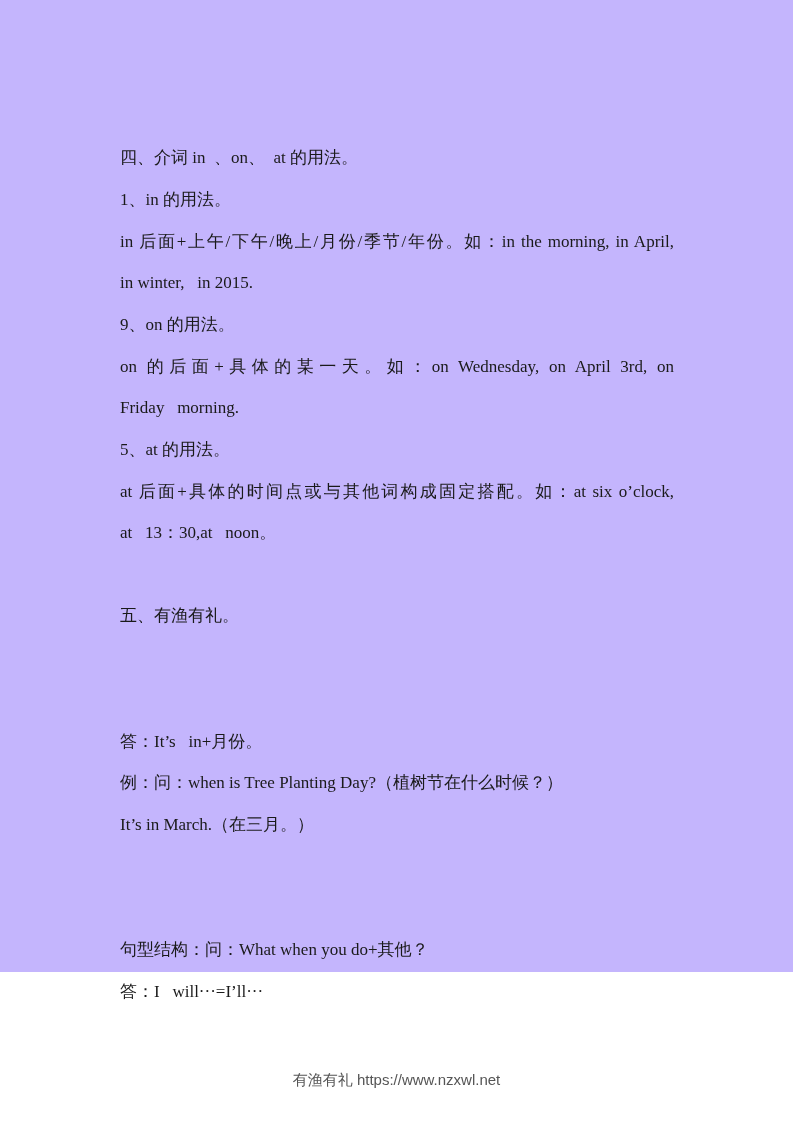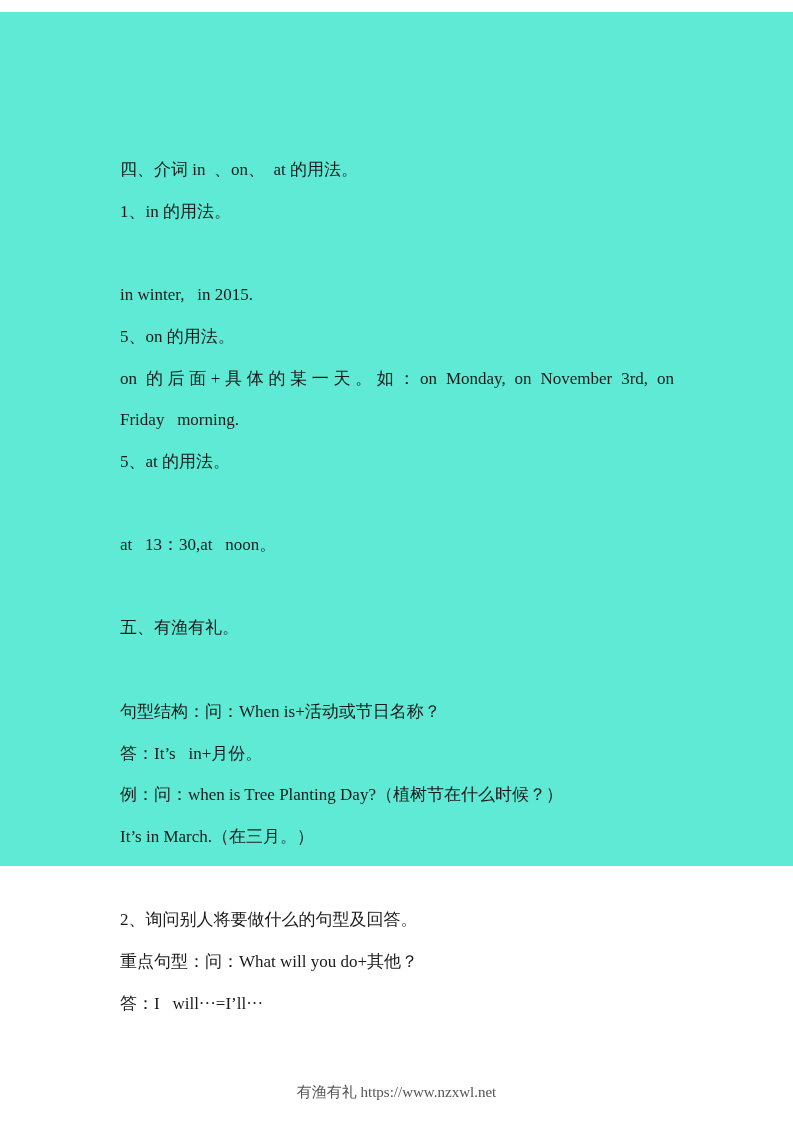--- a/index.html
+++ b/index.html
@@ -1,19 +1,19 @@
 <!DOCTYPE html>
 <html><head>
   <meta charset="utf-8">
   <style>
     html, body { margin: 0; padding: 0; background: #ffffff; }
     body { width: 793px; height: 1122px; position: relative; overflow: hidden; }
     .page {
-      position: absolute; left: 0; top: 12px; width: 793px; height: 854px;
-      background: #5eead4;
+      position: absolute; left: 0; top: 0; width: 793px; height: 972px;
+      background: #c4b5fd;
       font-family: "Liberation Serif", "DejaVu Serif", serif;
       color: #1a1a1a;
       font-size: 17px;
     }
     .line {
       position: absolute;
       left: 120px;
       white-space: pre;
       line-height: 20px;
     }
@@ -21,47 +21,47 @@
       width: 554px;
       white-space: normal;
       text-align: justify;
       text-align-last: justify;
     }
     .footer {
       position: absolute;
       left: 0; width: 793px;
       top: 1071px;
       text-align: center;
-      font-family: Liberation Serif, serif;
+      font-family: Liberation Sans, sans-serif;
       font-size: 15px;
       color: #555555;
     }
   </style>
 </head>
 <body>
 
 <div class="page">
 
   <div class="line" style="top:148px">四、介词 in  、on、  at 的用法。</div>
 
   <div class="line" style="top:190px">1、in 的用法。</div>
+  <div class="line justify" style="top:232px">in 后面+上午/下午/晚上/月份/季节/年份。如：in the morning,   in April,</div>
   <div class="line" style="top:273px">in winter,   in 2015.</div>
 
-  <div class="line" style="top:315px">5、on 的用法。</div>
-  <div class="line justify" style="top:357px">on 的后面+具体的某一天。如：on Monday,   on   November 3rd,   on</div>
+  <div class="line" style="top:315px">9、on 的用法。</div>
+  <div class="line justify" style="top:357px">on 的后面+具体的某一天。如：on Wednesday,   on   April 3rd,   on</div>
   <div class="line" style="top:398px">Friday   morning.</div>
 
   <div class="line" style="top:440px">5、at 的用法。</div>
+  <div class="line justify" style="top:482px">at 后面+具体的时间点或与其他词构成固定搭配。如：at   six o’clock,</div>
   <div class="line" style="top:523px">at   13：30,at   noon。</div>
 
   <div class="line" style="top:606px">五、有渔有礼。</div>
 
-  <div class="line" style="top:690px">句型结构：问：When is+活动或节日名称？</div>
   <div class="line" style="top:732px">答：It’s   in+月份。</div>
   <div class="line" style="top:773px">例：问：when is Tree Planting Day?（植树节在什么时候？）</div>
   <div class="line" style="top:815px">It’s in March.（在三月。）</div>
 
-  <div class="line" style="top:898px">2、询问别人将要做什么的句型及回答。</div>
-  <div class="line" style="top:940px">重点句型：问：What will you do+其他？</div>
+  <div class="line" style="top:940px">句型结构：问：What when you do+其他？</div>
   <div class="line" style="top:982px">答：I   will···=I’ll···</div>
 
   <div class="footer">有渔有礼 https://www.nzxwl.net</div>
 </div>
 
 </body></html>

